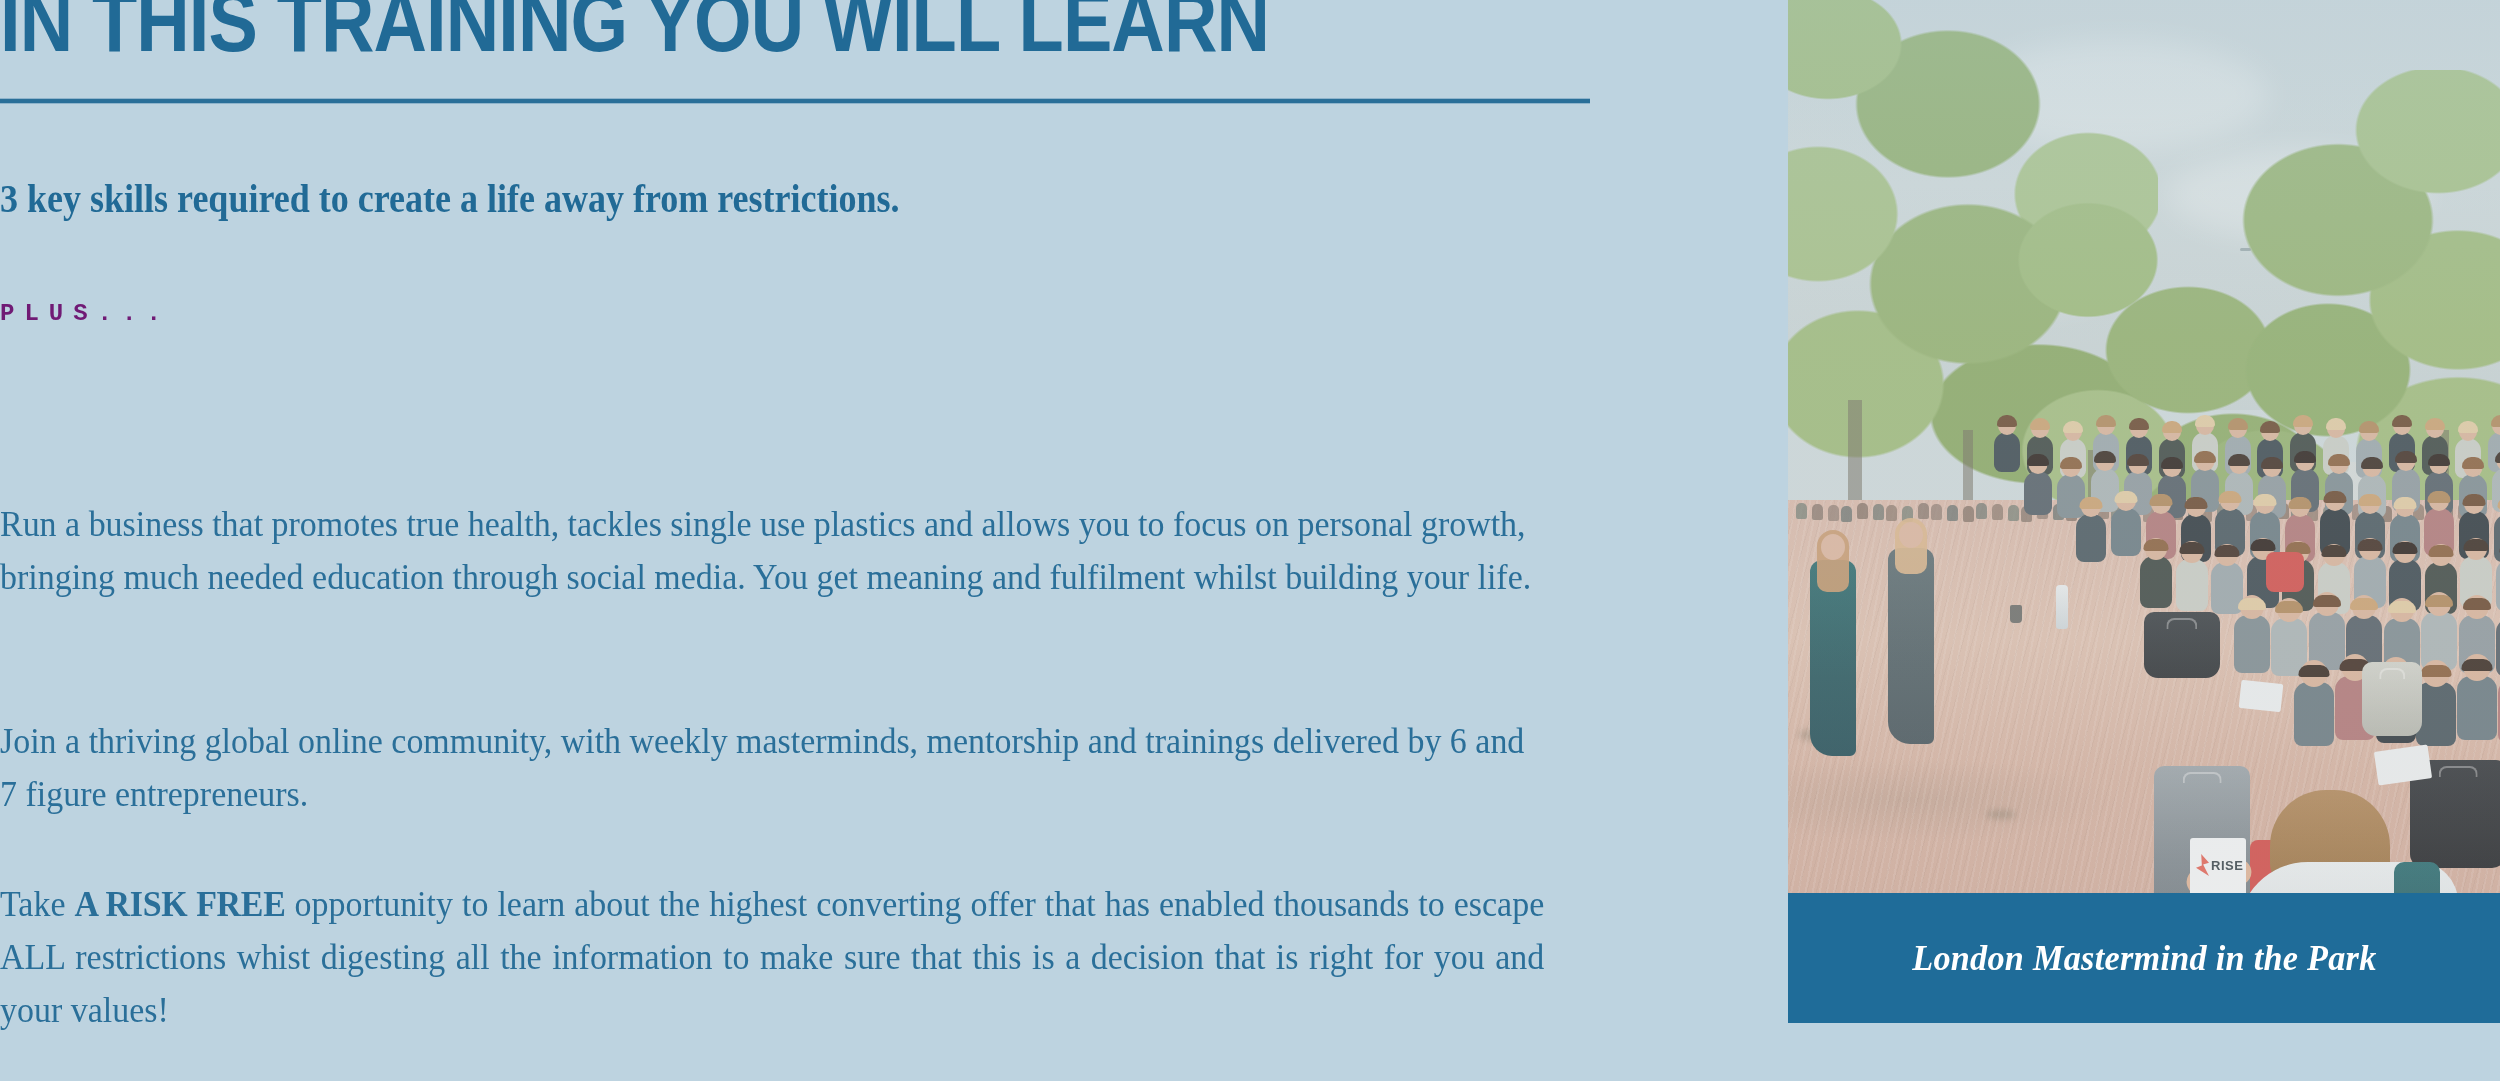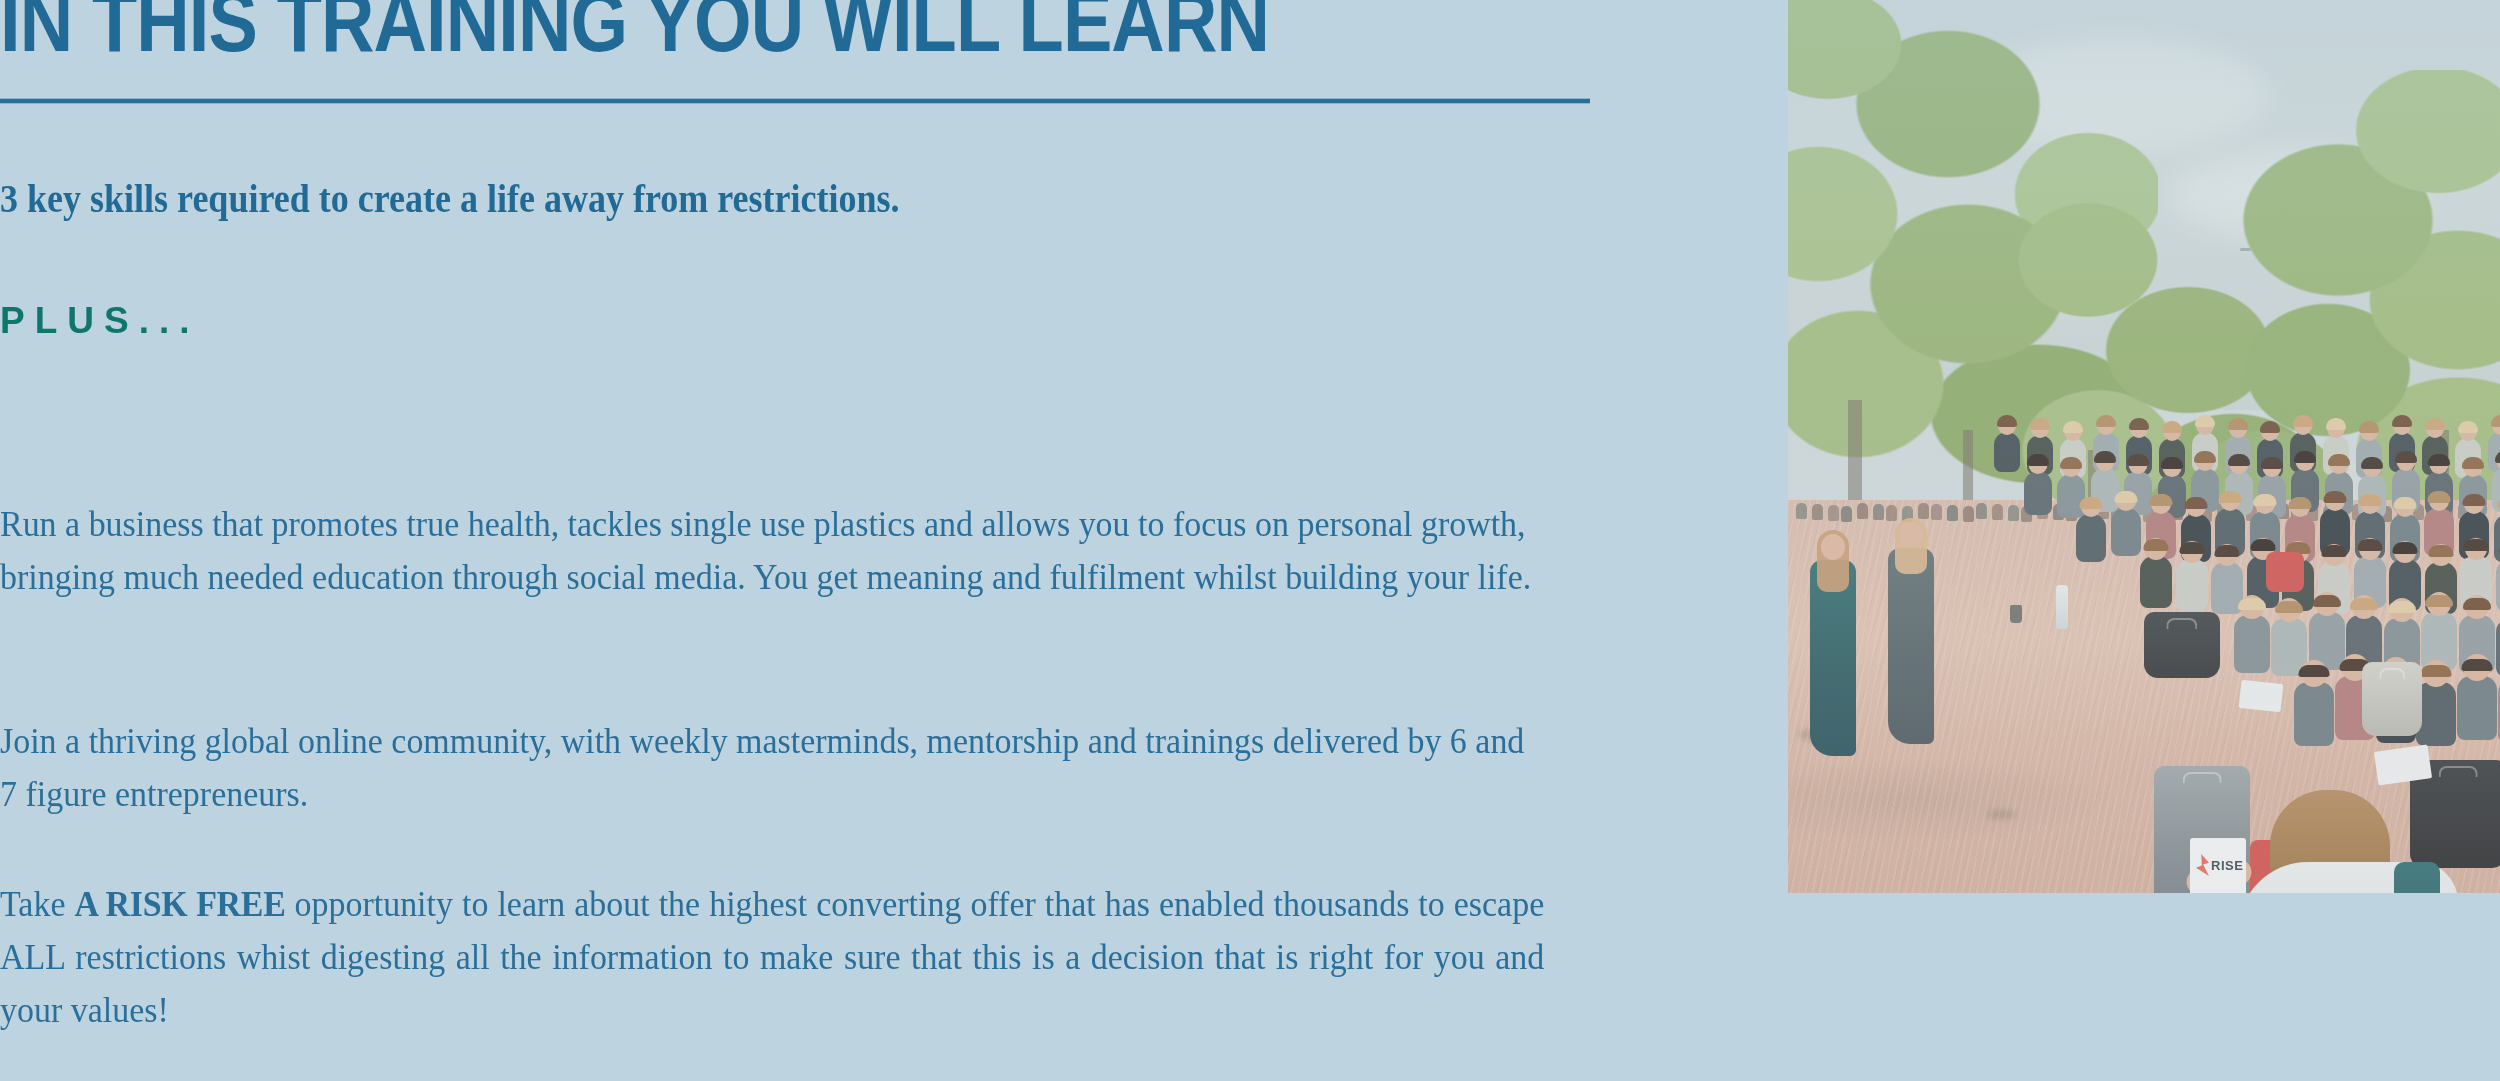--- a/index.html
+++ b/index.html
@@ -65,25 +65,25 @@
     color: #216a96;
     transform: scaleX(0.9);
     transform-origin: left top;
     white-space: nowrap;
   }
 
   .plus-line {
     position: absolute;
     left: 0;
     top: 300px;
-    font-family: Liberation Sans, sans-serif;
+    font-family: Liberation Mono, monospace;
     font-weight: bold;
-    font-size: 37px;
+    font-size: 24px;
     letter-spacing: 10px;
-    color: #0f766e;
+    color: #701a75;
     white-space: nowrap;
   }
 
   .lead-italic {
     position: absolute;
     left: 0;
     top: 404px;
     font-family: "Liberation Serif", serif;
     font-style: italic;
     font-size: 36px;
@@ -800,14 +800,17 @@
     <div style="position:absolute; left:398px; top:864px; width:66px; height:26px; background:#dcb59a; border-radius:14px; transform:rotate(-14deg);"></div>
 
     <div class="rise-card">
       <div class="rise-mark"></div>
       <div class="rise-text">RISE</div>
     </div>
 
     <div class="photo-wash"></div>
   </div>
 
+  <div class="caption-bar">
+    <span class="caption-text">London Mastermind in the Park</span>
+  </div>
 
 </div>
 
 </body></html>

